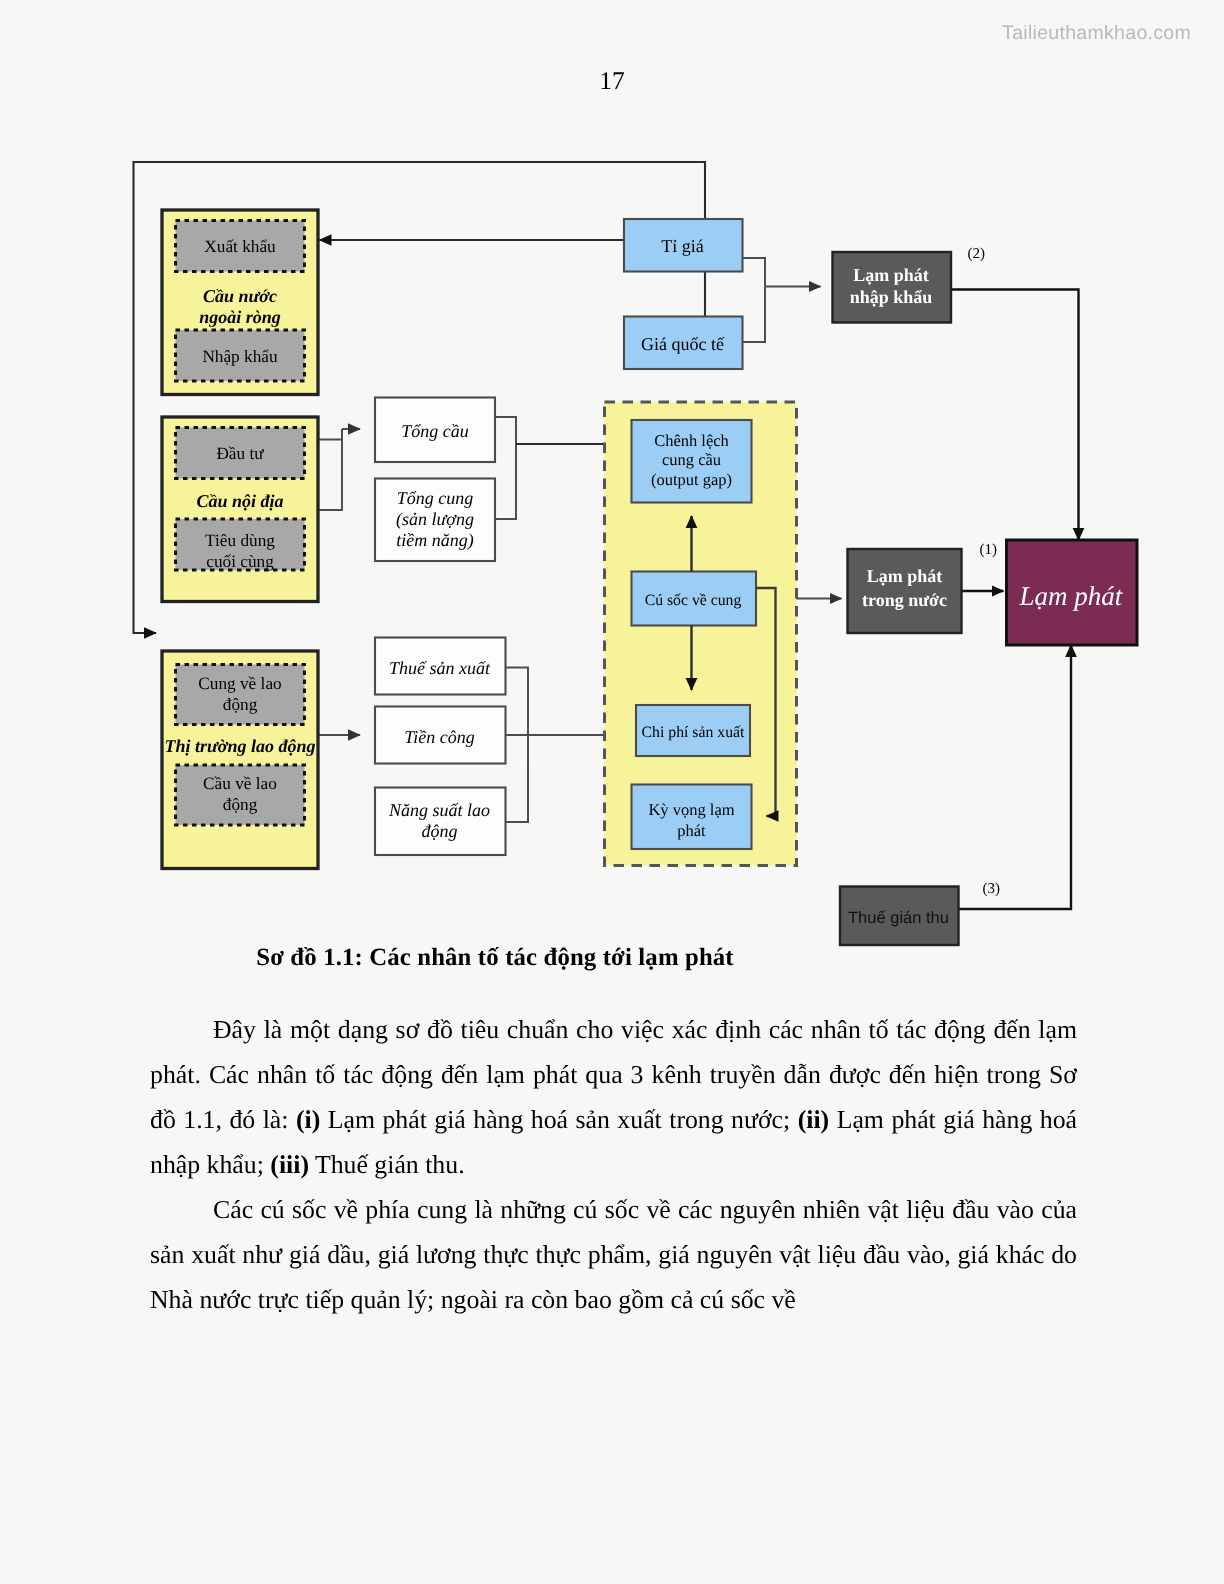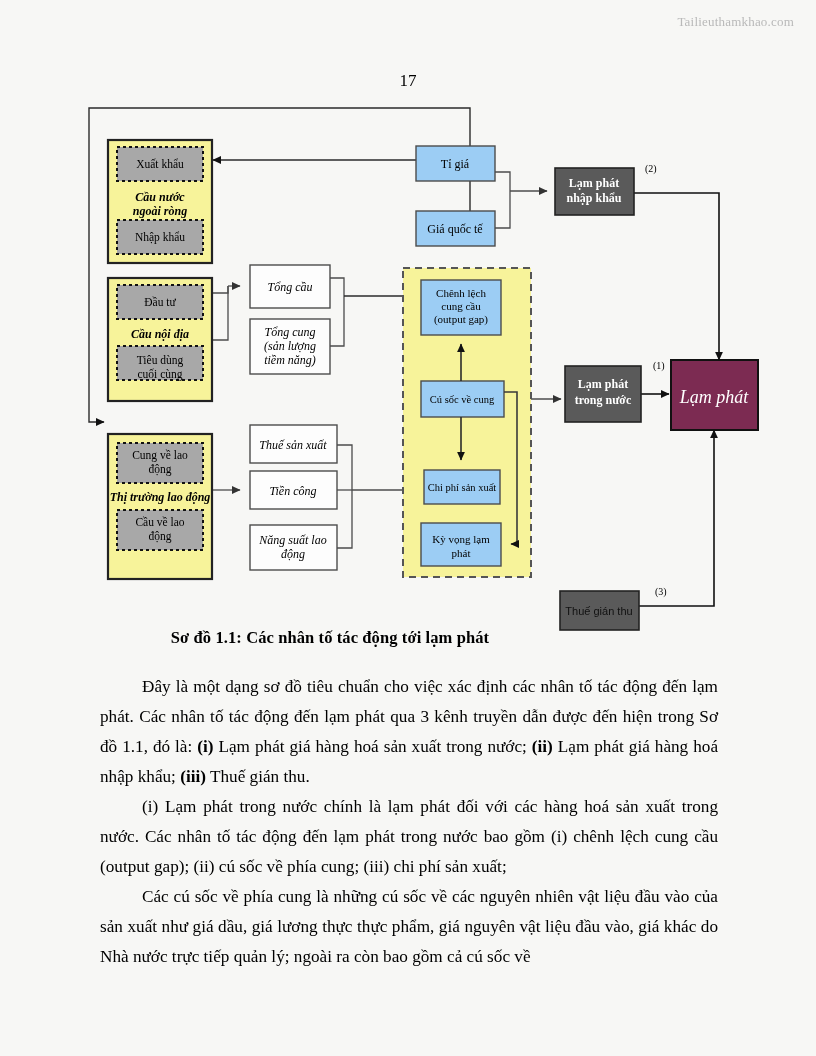--- a/index.html
+++ b/index.html
@@ -6,26 +6,26 @@
   body {
     width:816px; height:1056px;
     background:#f7f7f5;
     font-family:"Liberation Serif", serif;
     color:#000;
     position:relative;
     overflow:hidden;
   }
   .watermark {
     position:absolute; top:14px; right:22px;
-    font-family:Liberation Serif, serif;
+    font-family:Liberation Sans, sans-serif;
     font-size:13px; color:#b9b9b9; letter-spacing:.2px;
   }
   .page-number {
     position:absolute; top:44px; left:0; width:816px;
-    text-align:center; font-size:17px;margin-top:27px;
+    text-align:center; font-size:17px;
   }
   #figure { position:absolute; left:0; top:88px; width:680px; height:545px; }
   .fig-caption {
     position:absolute; top:628px; left:0; width:660px;
     text-align:center; font-size:16.5px; font-weight:bold;
     letter-spacing:.1px;
   }
   .body-text {
     position:absolute; left:100px; top:672px; width:618px;
     font-size:17.2px; line-height:30px; text-align:justify;
@@ -171,15 +171,14 @@
 
   <rect x="671" y="272" width="87" height="70" fill="#7C2B52" stroke="#111" stroke-width="2"></rect>
   <text x="714" y="315" font-size="18" font-style="italic" fill="#ffffff" text-anchor="middle">Lạm phát</text>
 </svg>
 </div>
 
 <div class="fig-caption">Sơ đồ 1.1: Các nhân tố tác động tới lạm phát</div>
 
 <div class="body-text">
   <p><span>Đây là một dạng sơ đồ tiêu chuẩn cho việc xác định các nhân tố tác động đến lạm phát. Các nhân tố tác động đến lạm phát qua 3 kênh truyền dẫn được đến hiện trong Sơ đồ 1.1, đó là: </span><b>(i)</b><span> Lạm phát giá hàng hoá sản xuất trong nước; </span><b>(ii)</b><span> Lạm phát giá hàng hoá nhập khẩu; </span><b>(iii)</b><span> Thuế gián thu.</span></p>
-  <p>(i) Lạm phát trong nước chính là lạm phát đối với các hàng hoá sản xuất trong nước. Các nhân tố tác động đến lạm phát trong nước bao gồm (i) chênh lệch cung cầu (output gap); (ii) cú sốc về phía cung; (iii) chi phí sản xuất;</p>
   <p>Các cú sốc về phía cung là những cú sốc về các nguyên nhiên vật liệu đầu vào của sản xuất như giá dầu, giá lương thực thực phẩm, giá nguyên vật liệu đầu vào, giá khác do Nhà nước trực tiếp quản lý; ngoài ra còn bao gồm cả cú sốc về</p>
 </div>
 
 </body></html>

